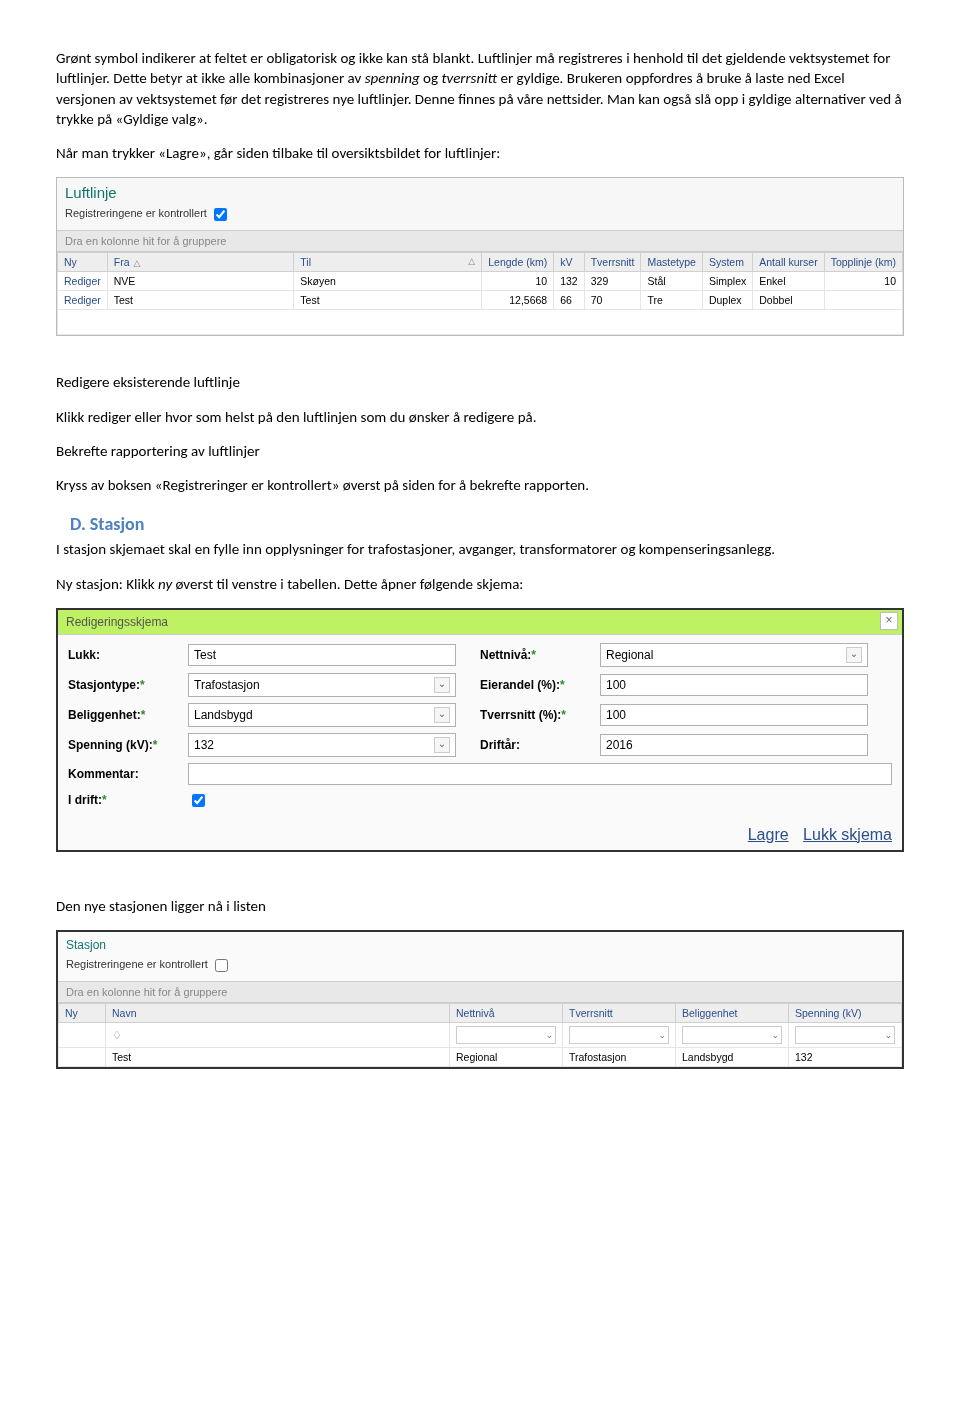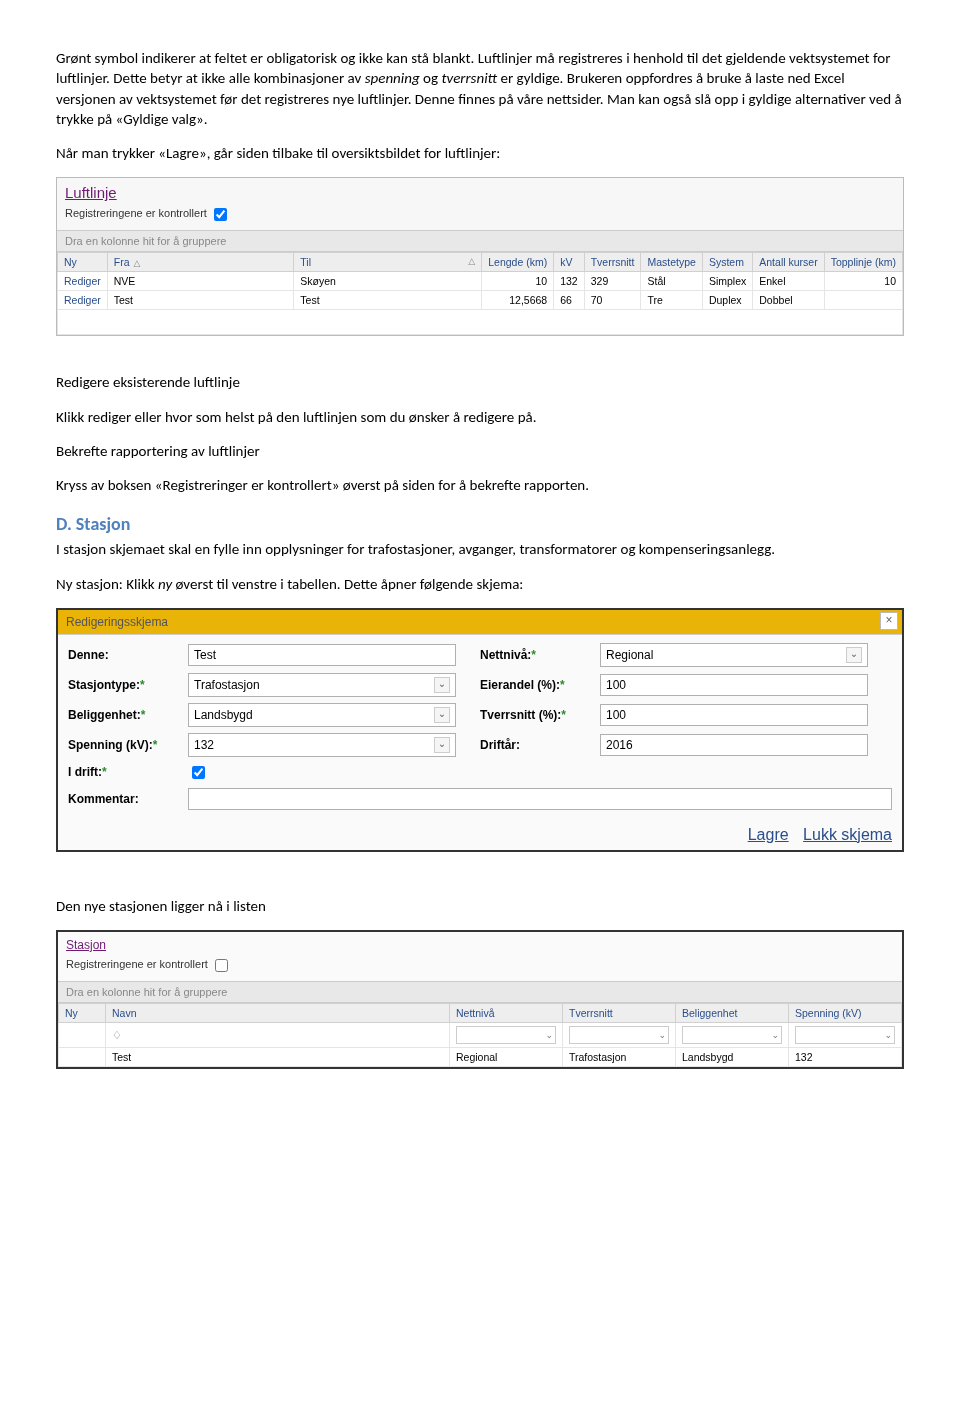--- a/index.html
+++ b/index.html
@@ -11,36 +11,35 @@
     width: 960px;
     box-sizing: border-box;
     background: #fff;
   }
   p { margin: 0 0 14px 0; line-height: 1.35; }
   .italic { font-style: italic; margin-top: 31px; }
   .underline { }
   h2.section {
     color: #4F81BD;
     font-size: 18px;
-    margin: 18px 0 4px 0;
+    margin: 18px 0 4px 14px;
     font-weight: bold;
   }
   
   .panel {
     border: 1px solid #bbb;
     background: #f7f7f7;
     margin: 10px 0 36px 0;
     font-family: Tahoma, Arial, sans-serif;
     font-size: 11px;
   }
   .panel-title {
     font-size: 15px;
     padding: 6px 8px 2px 8px;
-    color: #701a75;
-    text-decoration: underline;
+    color: #0f766e;
   }
   .panel-sub {
     padding: 2px 8px 6px 8px;
     font-size: 11px;
     color: #333;
   }
   .panel-sub input[type=checkbox]{ vertical-align: middle; }
   .group-bar {
     background: #e8e8e8;
     border-top: 1px solid #ccc;
@@ -74,21 +73,21 @@
   .sort-ind { color:#888; font-size:9px; padding-left:4px;}
   
   .form-panel {
     border: 2px solid #333;
     background: #fafafa;
     font-family: Tahoma, Arial, sans-serif;
     font-size: 12px;
     margin: 10px 0 44px 0;
   }
   .form-title-bar {
-    background: #eab308;
+    background: #bef264;
     border-bottom: 1px solid #ccc;
     padding: 5px 8px;
     color: #555;
     position: relative;
   }
   .form-title-bar .close {
     position: absolute; right: 4px; top: 2px;
     border: 1px solid #bbb;
     width: 16px; height: 16px;
     text-align: center;
@@ -236,21 +235,21 @@
 </p>
 
 <div class="form-panel">
   <div class="form-title-bar">
     <span>Redigeringsskjema</span>
     <span class="close">×</span>
   </div>
   <div class="form-body">
     <div class="form-row">
       <div class="fcell">
-        <div class="flabel">Denne:</div>
+        <div class="flabel">Lukk:</div>
         <div class="fval"><input type="text" value="Test" style=""></div>
       </div>
       <div class="fcell">
         <div class="flabel"><span>Nettnivå:</span><span class="ast">*</span></div>
         <div class="fval">
             <div class="select">
               <span>Regional</span>
               <span class="arrow">⌄</span>
             </div>
           </div>
@@ -294,27 +293,27 @@
               <span>132</span>
               <span class="arrow">⌄</span>
             </div>
           </div>
       </div>
       <div class="fcell">
         <div class="flabel">Driftår:</div>
         <div class="fval"><input type="text" value="2016" style=""></div>
       </div>
     </div>
-    <div class="form-row">
-      <div class="flabel"><span>I drift:</span><span class="ast">*</span></div>
-      <div class="fval"><input type="checkbox" checked="" style=""></div>
-    </div>
     <div class="form-row full">
       <div class="flabel">Kommentar:</div>
       <div class="fval" style="margin-right:0"><input type="text" value="" style=""></div>
+    </div>
+    <div class="form-row">
+      <div class="flabel"><span>I drift:</span><span class="ast">*</span></div>
+      <div class="fval"><input type="checkbox" checked="" style=""></div>
     </div>
   </div>
   <div class="form-footer">
     <span>Lagre</span>
     <span>Lukk skjema</span>
   </div>
 </div>
 
 <p>Den nye stasjonen ligger nå i listen</p>
 

